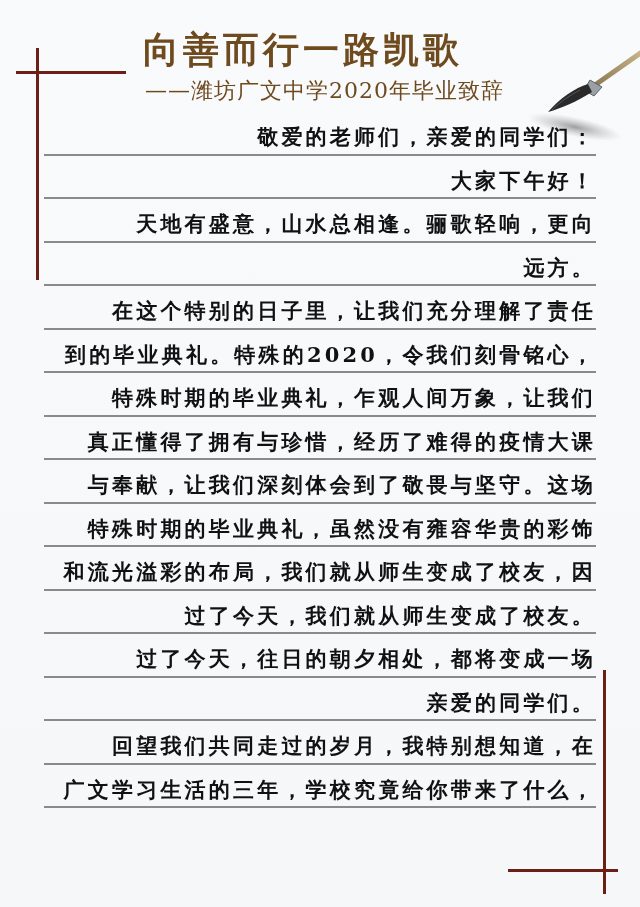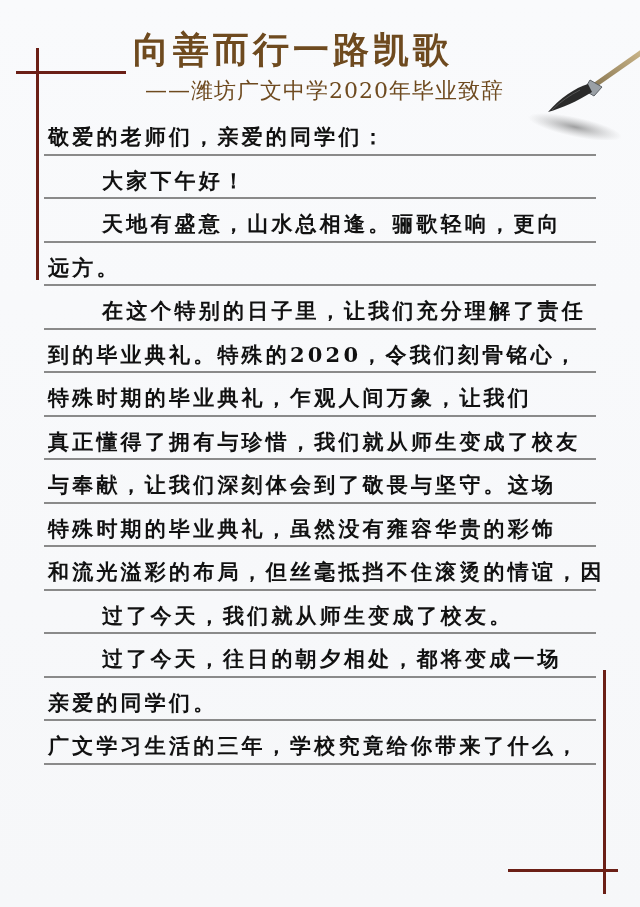--- a/index.html
+++ b/index.html
@@ -26,21 +26,21 @@
       background: #6b1f16;
     }
     .deco.tl-h { left: 16px; top: 71px; width: 110px; height: 3px; }
     .deco.tl-v { left: 36px; top: 48px; width: 3px; height: 232px; }
     .deco.br-h { left: 508px; top: 869px; width: 110px; height: 3px; }
     .deco.br-v { left: 603px; top: 670px; width: 3px; height: 224px; }
 
     
     .title {
       position: absolute;
-      left: 133px;
+      left: 143px;
       top: 26px;
       width: 360px;
       font-size: 36px;
       font-weight: bold;
       color: #6e4a1f;
       letter-spacing: 4px;
       white-space: nowrap;
       font-family: "DejaVu Serif", serif;
     }
     .subtitle {
@@ -62,20 +62,21 @@
       width: 120px;
       height: 110px;
     }
 
     
     .lines {
       position: absolute;
       left: 44px;
       top: 112px;
       width: 552px;
+      text-align: right;
     }
     .line {
       position: relative;
       height: 43.5px;
       border-bottom: 2px solid #8a8a8a;
       box-sizing: border-box;
       font-size: 21px;
       line-height: 50px;
       color: #111;
       white-space: nowrap;
@@ -121,23 +122,24 @@
   </div>
 
   <div class="lines">
     <div class="line">敬爱的老师们，亲爱的同学们：</div>
     <div class="line indent">大家下午好！</div>
     <div class="line indent">天地有盛意，山水总相逢。骊歌轻响，更向</div>
     <div class="line">远方。</div>
     <div class="line indent">在这个特别的日子里，让我们充分理解了责任</div>
     <div class="line">到的毕业典礼。特殊的2020，令我们刻骨铭心，</div>
     <div class="line">特殊时期的毕业典礼，乍观人间万象，让我们</div>
-    <div class="line">真正懂得了拥有与珍惜，我们就从师生变成了校友</div>
+    <div class="line">真正懂得了拥有与珍惜，经历了难得的疫情大课</div>
     <div class="line">与奉献，让我们深刻体会到了敬畏与坚守。这场</div>
     <div class="line">特殊时期的毕业典礼，虽然没有雍容华贵的彩饰</div>
-    <div class="line">和流光溢彩的布局，但丝毫抵挡不住滚烫的情谊，因</div>
+    <div class="line">和流光溢彩的布局，我们就从师生变成了校友，因</div>
     <div class="line indent">过了今天，我们就从师生变成了校友。</div>
     <div class="line indent">过了今天，往日的朝夕相处，都将变成一场</div>
     <div class="line">亲爱的同学们。</div>
+    <div class="line indent">回望我们共同走过的岁月，我特别想知道，在</div>
     <div class="line">广文学习生活的三年，学校究竟给你带来了什么，</div>
   </div>
 
 </div>
 
 </body></html>

